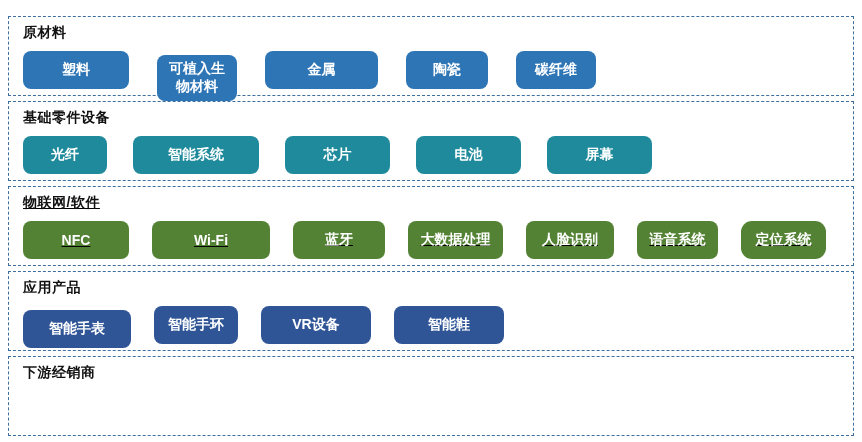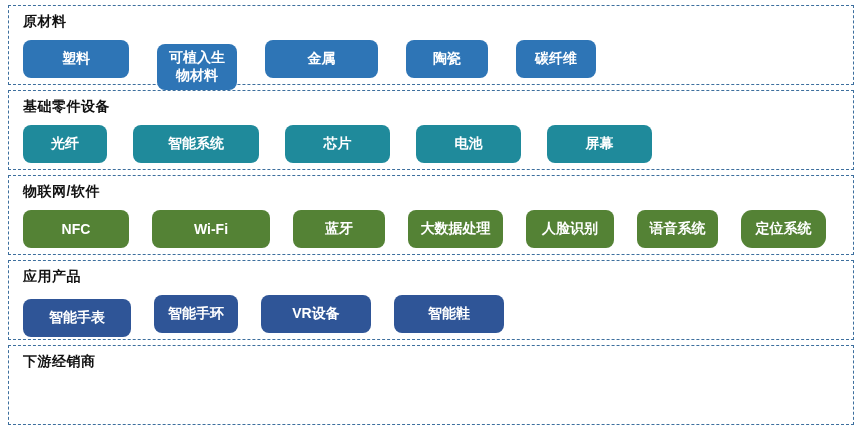--- a/index.html
+++ b/index.html
@@ -2,21 +2,21 @@
 <html><head>
 <meta charset="utf-8">
 <style>
   html, body { margin: 0; padding: 0; }
   body {
     width: 862px; height: 442px;
     background: #ffffff;
     font-family: "Liberation Sans", sans-serif;
     overflow: hidden;
   }
-  .board { padding-top: 5px; }
+  .board { padding-top: 16px; }
   .section {
     box-sizing: border-box;
     margin: 0 8px 5px 8px;
     height: 80px;
     border: 1.5px dashed #3d6f9e; 
     padding: 7px 0 0 14px;
     background: #ffffff;
   }
   .section-label {
     font-size: 14px;
@@ -80,21 +80,21 @@
     <div class="section-label">基础零件设备</div>
     <div class="btn-row g26">
       <div class="btn w84" style="background-color: rgb(31, 138, 155);">光纤</div>
       <div class="btn w115" style="background-color: rgb(31, 138, 155);">智能系统</div>
       <div class="btn w105" style="background-color: rgb(31, 138, 155);">芯片</div>
       <div class="btn w105" style="background-color: rgb(31, 138, 155);">电池</div>
       <div class="btn w105" style="background-color: rgb(31, 138, 155);">屏幕</div>
     </div>
   </div>
 
-  <div class="section" style="border-color: rgb(61, 111, 158);">
+  <div class="section" style="border-color: rgb(61, 111, 158); text-decoration: underline;">
     <div class="section-label">物联网/软件</div>
     <div class="btn-row g23">
       <div class="btn w106" style="background-color: rgb(84, 130, 53);">NFC</div>
       <div class="btn w99" style="background-color: rgb(84, 130, 53);">Wi-Fi</div>
       <div class="btn w92" style="background-color: rgb(84, 130, 53);">蓝牙</div>
       <div class="btn w95" style="background-color: rgb(84, 130, 53);">大数据处理</div>
       <div class="btn w88" style="background-color: rgb(84, 130, 53);">人脸识别</div>
       <div class="btn w81" style="background-color: rgb(84, 130, 53);">语音系统</div>
       <div class="btn w85" style="background-color: rgb(84, 130, 53); border-radius: 11px;">定位系统</div>
     </div>

